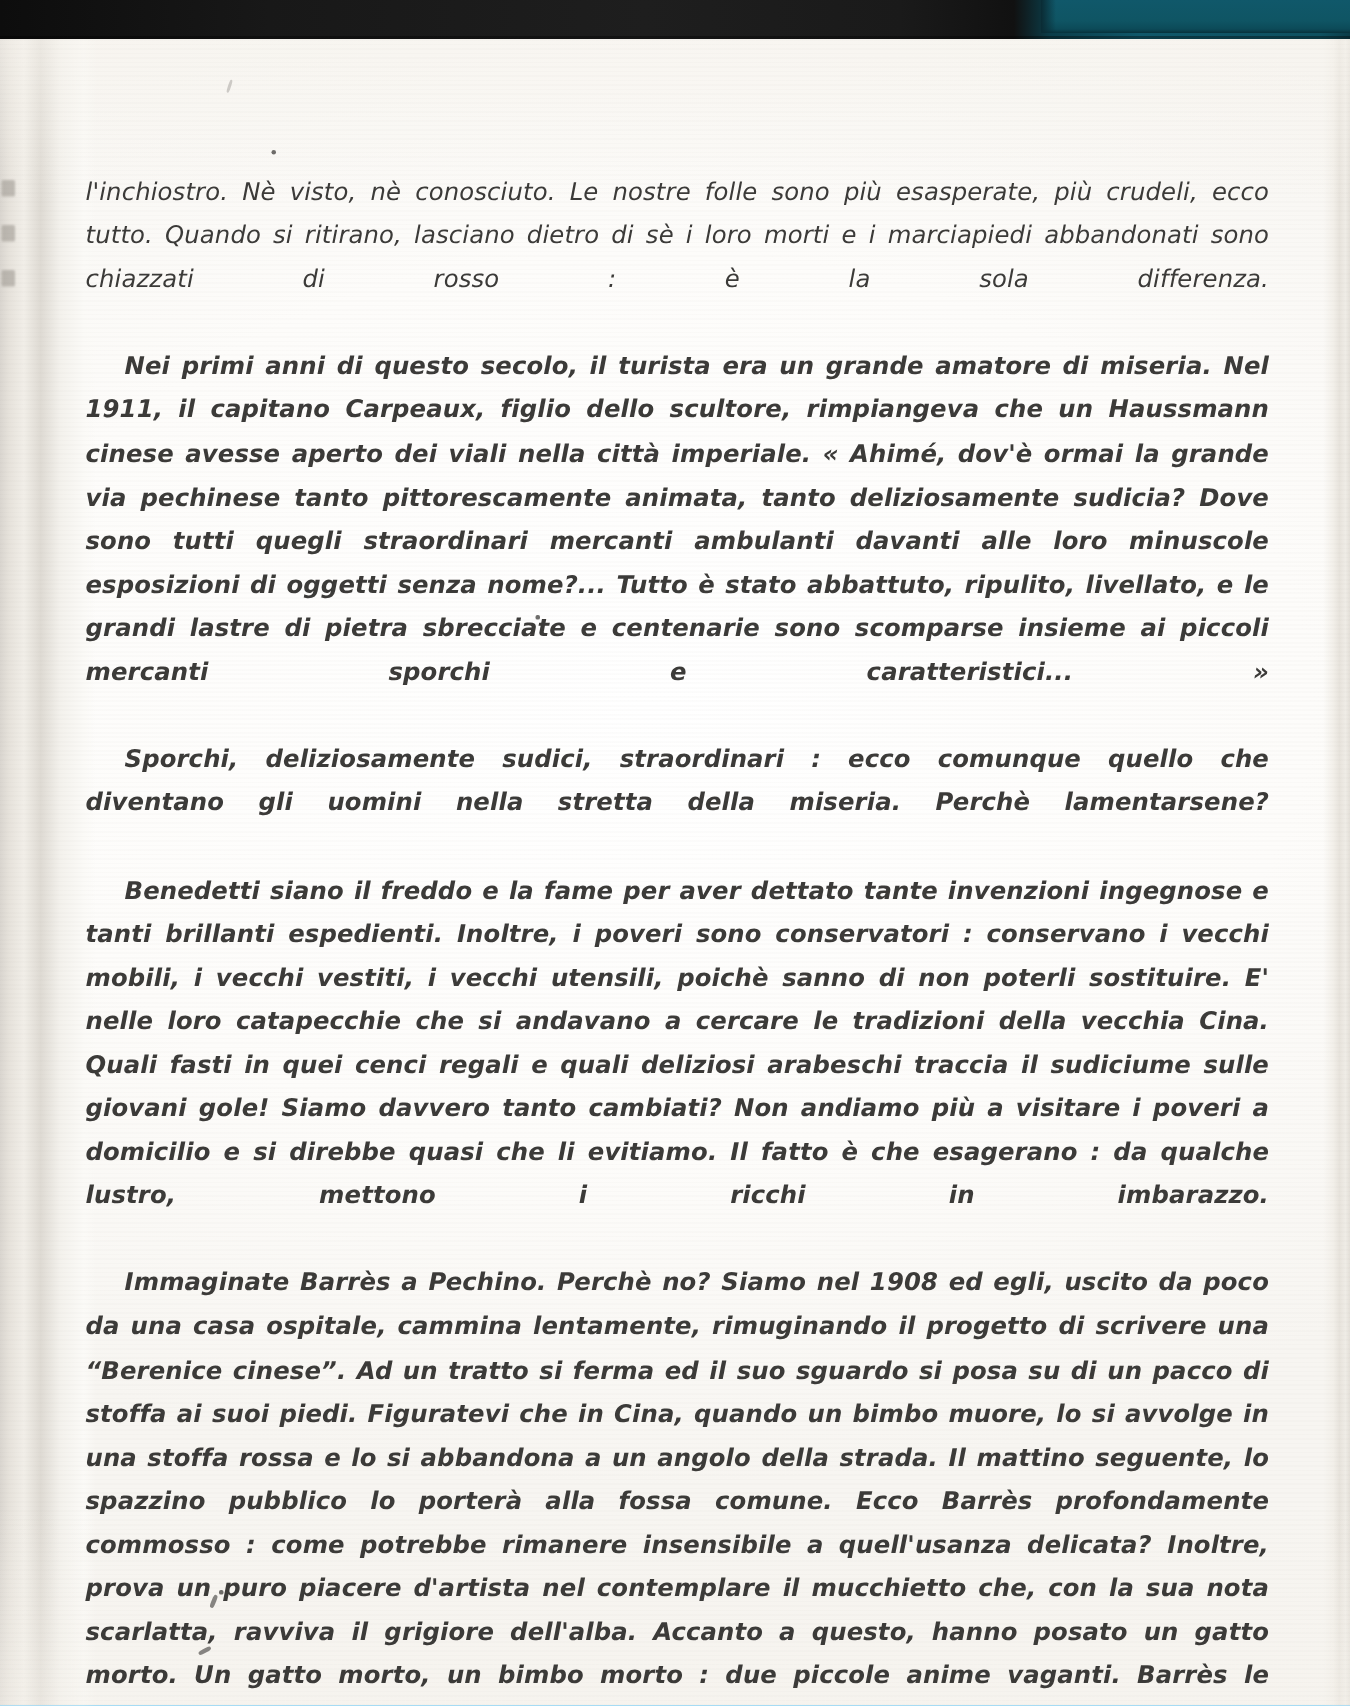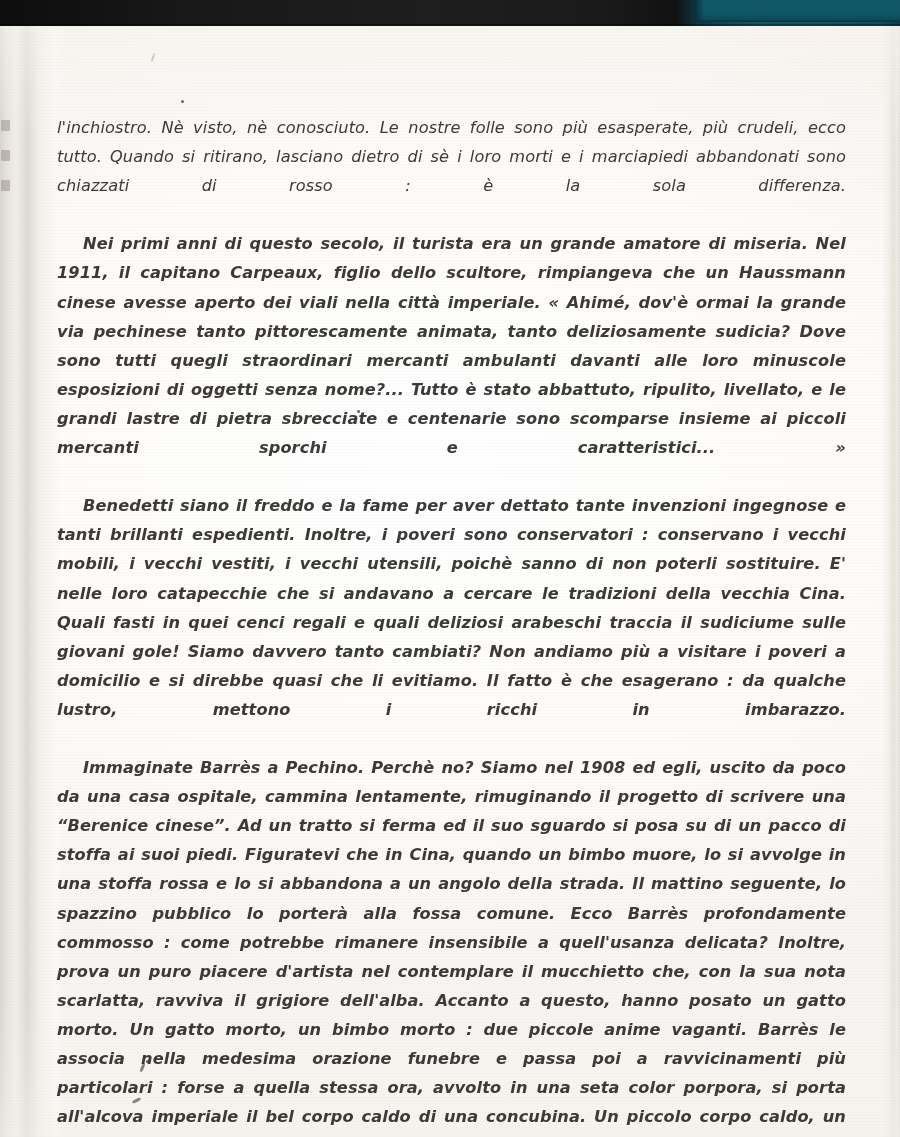--- a/index.html
+++ b/index.html
@@ -215,18 +215,19 @@
   <div class="speck" style="top:100px; left:181px; width:3px; height:3px;"></div>
   <div class="speck" style="top:410px; left:357px; width:2.5px; height:2.5px;"></div>
   <div class="mark" style="top:53px; left:152px; width:2px; height:9px; transform:rotate(18deg); opacity:0.25;"></div>
   <div class="mark" style="top:1063px; left:141px; width:2.5px; height:9px; transform:rotate(22deg);"></div>
   <div class="mark" style="top:1099px; left:132px; width:9px; height:3px; transform:rotate(-28deg);"></div>
   <div class="speck" style="top:1060px; left:146px; width:2.5px; height:2.5px;"></div>
 
   <div class="textblock">
     <p class="para">l'inchiostro. Nè visto, nè conosciuto. Le nostre folle sono più esasperate, più crudeli, ecco tutto. Quando si ritirano, lasciano dietro di sè i loro morti e i marciapiedi abbandonati sono chiazzati di rosso : è la sola differenza.</p>
     <p class="para indent">Nei primi anni di questo secolo, il turista era un grande amatore di miseria. Nel 1911, il capitano Carpeaux, figlio dello scultore, rimpiangeva che un Haussmann cinese avesse aperto dei viali nella città imperiale. « Ahimé, dov'è ormai la grande via pechinese tanto pittorescamente animata, tanto deliziosamente sudicia? Dove sono tutti quegli straordinari mercanti ambulanti davanti alle loro minuscole esposizioni di oggetti senza nome?... Tutto è stato abbattuto, ripulito, livellato, e le grandi lastre di pietra sbrecciate e centenarie sono scomparse insieme ai piccoli mercanti sporchi e caratteristici... »</p>
+    <p class="para indent">Sporchi, deliziosamente sudici, straordinari : ecco comunque quello che diventano gli uomini nella stretta della miseria. Perchè lamentarsene?</p>
     <p class="para indent">Benedetti siano il freddo e la fame per aver dettato tante invenzioni ingegnose e tanti brillanti espedienti. Inoltre, i poveri sono conservatori : conservano i vecchi mobili, i vecchi vestiti, i vecchi utensili, poichè sanno di non poterli sostituire. E' nelle loro catapecchie che si andavano a cercare le tradizioni della vecchia Cina. Quali fasti in quei cenci regali e quali deliziosi arabeschi traccia il sudiciume sulle giovani gole! Siamo davvero tanto cambiati? Non andiamo più a visitare i poveri a domicilio e si direbbe quasi che li evitiamo. Il fatto è che esagerano : da qualche lustro, mettono i ricchi in imbarazzo.</p>
     <p class="para indent nostretch">Immaginate Barrès a Pechino. Perchè no? Siamo nel 1908 ed egli, uscito da poco da una casa ospitale, cammina lentamente, rimuginando il progetto di scrivere una “Berenice cinese”. Ad un tratto si ferma ed il suo sguardo si posa su di un pacco di stoffa ai suoi piedi. Figuratevi che in Cina, quando un bimbo muore, lo si avvolge in una stoffa rossa e lo si abbandona a un angolo della strada. Il mattino seguente, lo spazzino pubblico lo porterà alla fossa comune. Ecco Barrès profondamente commosso : come potrebbe rimanere insensibile a quell'usanza delicata? Inoltre, prova un puro piacere d'artista nel contemplare il mucchietto che, con la sua nota scarlatta, ravviva il grigiore dell'alba. Accanto a questo, hanno posato un gatto morto. Un gatto morto, un bimbo morto : due piccole anime vaganti. Barrès le associa nella medesima orazione funebre e passa poi a ravvicinamenti più particolari : forse a quella stessa ora, avvolto in una seta color porpora, si porta all'alcova imperiale il bel corpo caldo di una concubina. Un piccolo corpo caldo, un piccolo corpo freddo; sull'uno e sull'altro, la stessa macchia di sangue. Ci siamo : sangue, voluttà, morte. Felice Barrès! E' morto a sua volta, portando con sè nella tomba il segreto di una coscienza tranquilla. Noi invece abbiamo visto i bambini morire come topi sotto ai bombardamenti o nei campi nazisti e quando, in uno scenario di terra rossa e di palmizi, ci fanno osservare le mosche che coprono gli occhi dei neonati, distogliamo lo sguardo e la nostra coscienza ci rimorde. Come spiegarlo? Un</p>
   </div>
 
   <div class="scan-noise"></div>
 </div>
 
 </body></html>

